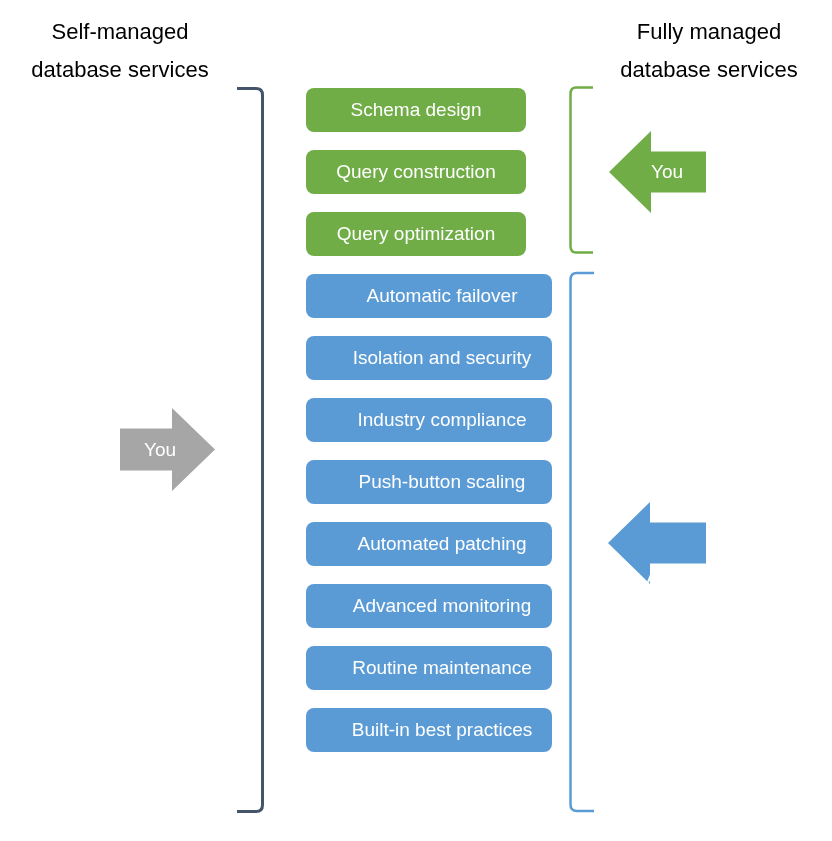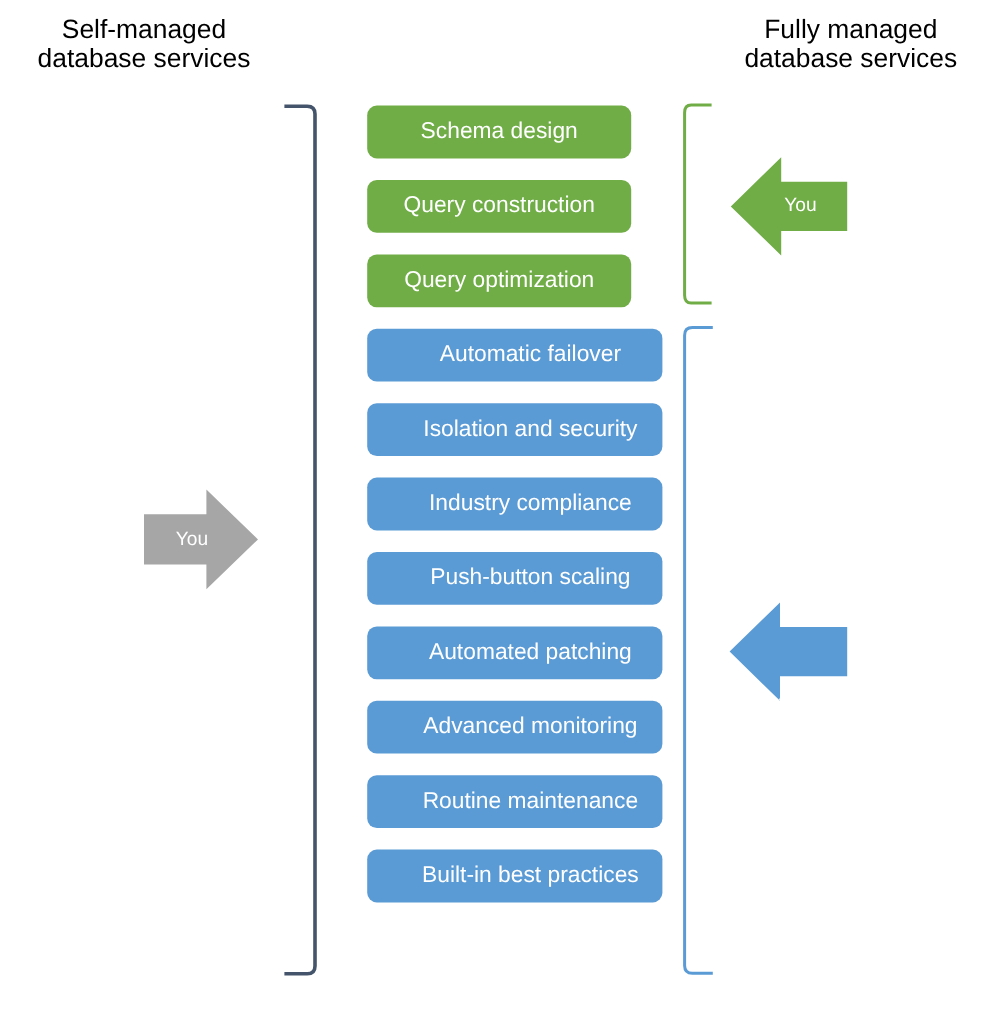--- a/index.html
+++ b/index.html
@@ -10,21 +10,21 @@
     width: 832px;
     height: 841px;
     background: #ffffff;
     overflow: hidden;
   }
 
   .heading {
     position: absolute;
     text-align: center;
     font-size: 22px;
-    line-height: 24px;
+    line-height: 38px;
     color: #000000;
     white-space: pre-line;
   }
   .heading.left  { left: 10px;  top: 13px; width: 220px; }
   .heading.right { left: 598px; top: 13px; width: 222px; }
 
   .box-column {
     position: absolute;
     left: 306px;
     top: 88px;
@@ -53,21 +53,21 @@
     width: 832px;
     height: 841px;
   }
 
   .arrow-label {
     position: absolute;
     display: flex;
     align-items: center;
     justify-content: center;
     color: #ffffff;
-    font-size: 16px;
+    font-size: 19px;
   }
   .arrow-label.gray-you  { left: 120px; top: 428px; width: 80px; height: 43px; }
   .arrow-label.green-you { left: 627px; top: 151px; width: 80px; height: 42px; }
   .arrow-label.blue-aws  { left: 627px; top: 522px; width: 80px; height: 42px; margin-top: 36px; }
 </style>
 </head>
 <body>
 
 <div class="canvas">
 

